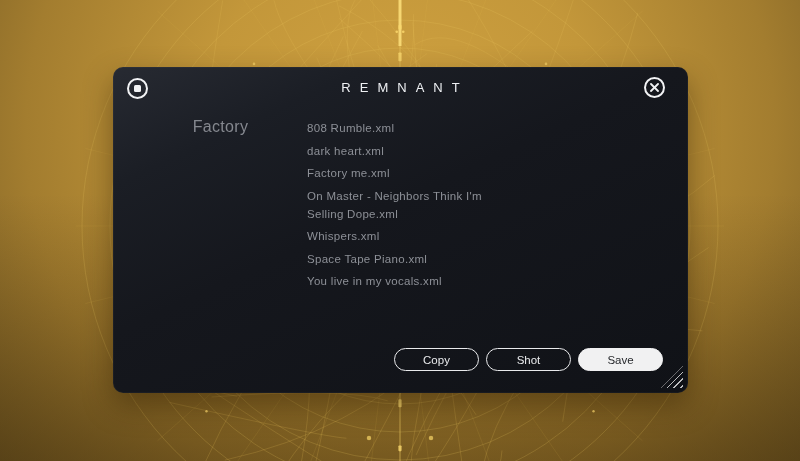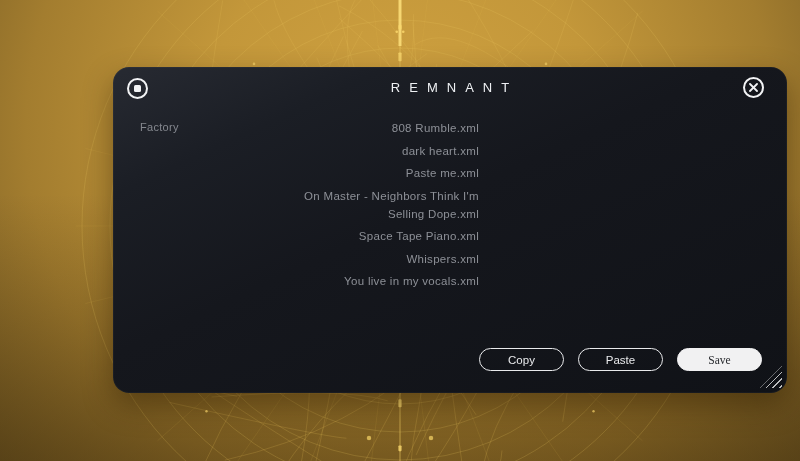--- a/index.html
+++ b/index.html
@@ -10,22 +10,22 @@
     background:
       linear-gradient(180deg, rgba(60,40,8,0) 42%, rgba(45,30,6,0.42) 100%),
       radial-gradient(circle at 50% 28%, #cfa140 0%, #c3973a 38%, #a37d2f 72%, #775c24 100%);
   }
 
   
   .bg-svg { position:absolute; left:0; top:0; width:800px; height:461px; }
 
   
   .panel {
-    position:absolute; left:113px; top:67px; width:674px; height:326px;
-    border-radius:16px;
+    position:absolute; left:113px; top:67px; width:575px; height:326px;
+    border-radius:10px;
     background:linear-gradient(155deg, #272a32 0%, #1b1e25 20%, #15171d 45%, #101217 100%);
     box-shadow:0 12px 30px rgba(40,24,0,0.45), inset 0 0 0 1px rgba(255,255,255,0.03);
   }
 
   
   .circle-btn {
     position:absolute; width:21px; height:21px; border:2px solid #f2f3f5;
     border-radius:50%; display:flex; align-items:center; justify-content:center;
     cursor:pointer; background:transparent;
   }
@@ -35,44 +35,45 @@
   .close-btn svg { display:block; }
 
   .title {
     position:absolute; left:0; right:0; top:13px; text-align:center;
     font-size:13px; letter-spacing:9px; text-indent:9px; color:#eef0f3; font-weight:400;
   }
 
   
   .side-item {
     position:absolute; left:17px; width:171px; height:22px; line-height:22px;
-    padding-left:10px; font-size:11px; color:#85888f; cursor:pointer;
+    padding-left:10px; font-size:16px; color:#85888f; cursor:pointer;
     letter-spacing:0.3px;
+    text-align:center;
   }
   .side-item.factory { top:49px; }
   .side-item.user {
     top:72px; background:#FBC54A; color:#222428; border-radius:2px;
   }
 
   
-  .filelist { position:absolute; left:186px; top:52px; width:180px;text-align:right; }
+  .filelist { position:absolute; left:194px; top:52px; width:180px; }
   .file-item {
     font-size:11.5px; line-height:18px; margin-bottom:4.5px; color:#8d9097;
     letter-spacing:0.3px; cursor:pointer;
   }
 
   
-  .btn-row { position:absolute; right:25px; bottom:22px; display:flex; gap:14px;justify-content:center; }
+  .btn-row { position:absolute; right:25px; bottom:22px; display:flex; gap:7px;justify-content:center; }
   .btn {
     width:85px; height:23px; border-radius:12px; font-size:11.5px;
     display:flex; align-items:center; justify-content:center; cursor:pointer;
     font-family:"Liberation Sans", sans-serif;
   }
   .btn.outline { border:1.5px solid #e9eaec; color:#e9eaec; background:transparent; }
-  .btn.solid   { border:1.5px solid #f1f1f2; background:#f1f1f2; color:#26282c;font-family:Liberation Serif, serif; }
+  .btn.solid   { border:1.5px solid #f1f1f2; background:#f1f1f2; color:#26282c; }
 
   
   .resize-grip {
     position:absolute; right:5px; bottom:5px; width:22px; height:22px;
     background:repeating-linear-gradient(135deg, rgba(255,255,255,0.85) 0 1.3px, transparent 1.3px 4.8px);
     clip-path:polygon(100% 0, 100% 100%, 0 100%);
     cursor:nwse-resize; opacity:0.85;
   }
 </style>
 </head>
@@ -378,27 +379,27 @@
       <line x1="1" y1="1" x2="8" y2="8" stroke="#f2f3f5" stroke-width="1.8" stroke-linecap="round"></line>
       <line x1="8" y1="1" x2="1" y2="8" stroke="#f2f3f5" stroke-width="1.8" stroke-linecap="round"></line>
     </svg>
   </button>
 
   <div class="side-item factory">Factory</div>
 
   <div class="filelist">
     <div class="file-item">808 Rumble.xml</div>
     <div class="file-item">dark heart.xml</div>
-    <div class="file-item">Paste me.xml</div>
+    <div class="file-item">Factory me.xml</div>
     <div class="file-item">On Master - Neighbors Think I'm Selling Dope.xml</div>
+    <div class="file-item">Whispers.xml</div>
     <div class="file-item">Space Tape Piano.xml</div>
-    <div class="file-item">Whispers.xml</div>
     <div class="file-item">You live in my vocals.xml</div>
   </div>
 
   <div class="btn-row">
     <button class="btn outline">Copy</button>
-    <button class="btn outline">Paste</button>
+    <button class="btn outline">Shot</button>
     <button class="btn solid">Save</button>
   </div>
 
   <div class="resize-grip"></div>
 </div>
 
 </body></html>

